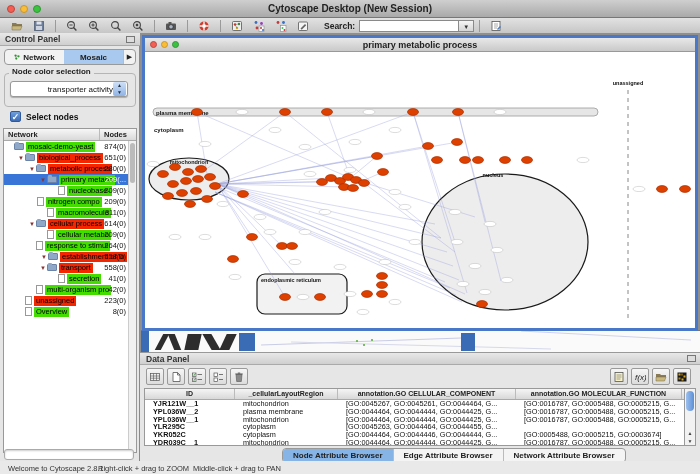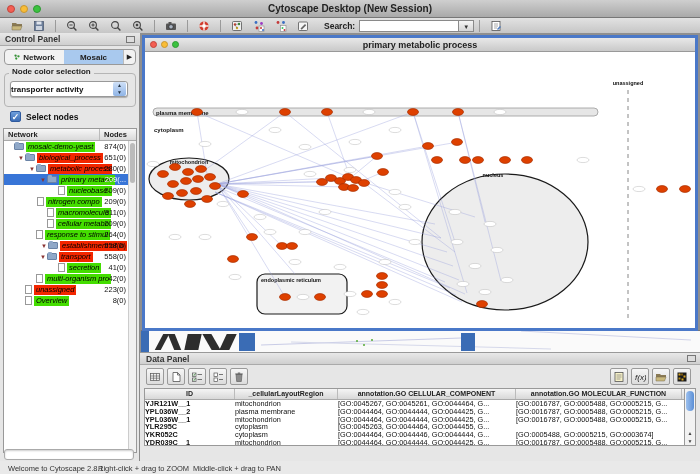--- a/index.html
+++ b/index.html
@@ -28,38 +28,38 @@
   #cpanel-title { left:0; top:0; width:140px; height:13px; background:linear-gradient(#e8e8e8,#cfcfcf); border-bottom:1px solid #aaa; font-size:8.5px; font-weight:bold; color:#333; padding:1px 0 0 5px; }
   .float-icon { width:9px; height:7px; border:1px solid #777; background:#ddd; top:3px; right:4px; }
   #cp-tabs { left:4px; top:16px; width:132px; height:16px; border:1px solid #999; border-radius:4px; background:#f2f2f2; display:flex; overflow:hidden; }
   .cp-tab { flex:1; font-size:8px; font-weight:bold; color:#222; display:flex; align-items:center; justify-content:center; gap:3px; }
   .cp-tab.sel { background:#a9c9ee; }
   #tab-arrow { width:12px; font-size:7px; color:#222; display:flex; align-items:center; justify-content:center; border-left:1px solid #bbb; }
   .net-dot { width:6px; height:6px; }
   #groupbox { left:4px; top:40px; width:132px; height:34px; border:1px solid #b5b5b5; border-radius:4px; }
   #groupbox-legend { left:9px; top:34px; background:#e6e6e6; padding:0 3px; font-size:8px; font-weight:bold; color:#222; }
   #color-dd { left:10px; top:48px; width:118px; height:16px; background:#fff; border:1px solid #999; border-radius:3px; box-shadow:0 1px 1px rgba(0,0,0,.25); display:flex; align-items:center; }
-  #color-dd-text { flex:1; text-align:left; font-size:8px; font-weight:bold; color:#111; }
+  #color-dd-text { flex:1; text-align:right; font-size:8px; font-weight:normal; color:#111; }
   #color-dd-btn { width:13px; height:14px; margin-right:1px; border-radius:2px; background:linear-gradient(#cfe0f7,#8fb4e6); font-size:5px; line-height:7px; text-align:center; color:#234; }
   #select-row { left:10px; top:78px; display:flex; align-items:center; gap:5px; }
   #select-cb { width:11px; height:11px; border-radius:2px; background:linear-gradient(#6f9fdc,#3c6cb4); border:1px solid #2f5a9e; color:#fff; font-size:9px; line-height:10px; text-align:center; font-weight:bold; }
   #select-label { font-size:8.5px; font-weight:bold; color:#111; }
 
   #tree-box { left:3px; top:95px; width:134px; height:325px; border:1px solid #999; background:#fff; overflow:hidden; }
   #tree-header { display:flex; height:12px; background:linear-gradient(#f7f7f7,#d9d9d9); border-bottom:1px solid #aaa; }
   #tree-header div { font-size:7.5px; font-weight:bold; color:#222; padding:1px 0 0 4px; }
   #th-net { width:96px; border-right:1px solid #bbb; }
   #th-nodes { flex:1; }
   .trow { display:flex; align-items:center; height:11px; position:relative; padding-left:2px; }
   .trow.sel { background:#3875d7; }
   .tarrow { font-size:6px; color:#833; width:8px; text-align:center; flex:0 0 auto; }
   .ticon-folder { width:10px; height:7px; background:#8fa8c8; border:1px solid #6a83a6; border-radius:1px; flex:0 0 auto; margin-right:2px; position:relative; }
   .ticon-folder:before { content:""; position:absolute; left:0; top:-2px; width:4px; height:2px; background:#8fa8c8; border-radius:1px 1px 0 0; }
   .ticon-file { width:7px; height:9px; background:#fff; border:1px solid #999; flex:0 0 auto; margin-right:2px; }
-  .tlabel { font-size:7.5px; color:#000; padding:0 2px; white-space:nowrap; line-height:10px;font-style:italic; }
+  .tlabel { font-size:7.5px; color:#000; padding:0 2px; white-space:nowrap; line-height:10px; }
   .tlabel.green { background:#44dd00; }
   .tlabel.red { background:#f32600; }
   .tcount { position:absolute; right:10px; font-size:7.5px; color:#111; background:transparent; }
   .trow.sel .tcount { color:#fff; }
   #tree-scroll { position:absolute; right:0; top:12px; width:8px; height:313px; background:#f1f1f1; border-left:1px solid #ccc; }
   #tree-thumb { position:absolute; left:1px; top:2px; width:5px; height:40px; border-radius:3px; background:#bbb; }
 
   
   #desktop { left:140px; top:33px; width:560px; height:319px; background:#8f8f8f; overflow:hidden; }
   #bg-strip { left:1px; top:297px; width:559px; height:22px; background:#fafafa; border-top:1px solid #777; }
@@ -75,21 +75,21 @@
   
   #dpanel { left:140px; top:352px; width:560px; height:109px; background:#e6e6e6; }
   #dpanel-title { left:0; top:0; width:560px; height:13px; background:linear-gradient(#e8e8e8,#cfcfcf); border-top:1px solid #999; border-bottom:1px solid #aaa; font-size:8.5px; font-weight:bold; color:#333; padding:1px 0 0 6px; }
   #dp-toolbar { left:0; top:14px; width:560px; height:21px; display:flex; align-items:center; padding:0 6px; }
   .dbtn { width:18px; height:17px; border:1px solid #9a9a9a; border-radius:2px; background:linear-gradient(#f6f6f6,#dcdcdc); margin-right:3px; display:flex; align-items:center; justify-content:center; }
   #dp-spacer { flex:1; }
   #dp-table { left:4px; top:36px; width:541px; height:58px; border:1px solid #999; background:#fff; overflow:hidden; }
   #dt-head { display:flex; height:11px; background:linear-gradient(#f5f5f5,#d8d8d8); border-bottom:1px solid #aaa; }
   #dt-head div { font-size:7px; font-weight:bold; color:#222; text-align:center; border-right:1px solid #bbb; overflow:hidden; white-space:nowrap; padding-top:1px; }
   .drow { display:flex; height:7.7px; align-items:center; }
-  .drow div { font-size:7.3px; color:#111; white-space:nowrap; overflow:hidden; padding-left:0; }
+  .drow div { font-size:7.3px; color:#111; white-space:nowrap; overflow:hidden; padding-left:8px; }
   .drow div:first-child { font-weight:bold; }
   .c0 { width:90px; } .c1 { width:103px; } .c2 { width:178px; } .c3 { width:166px; }
   #dp-vscroll { left:545px; top:36px; width:11px; height:58px; border:1px solid #999; border-left:none; background:#f2f2f2; }
   #dp-thumb { left:1px; top:2px; width:8px; height:20px; border-radius:4px; background:linear-gradient(90deg,#9cc0ee,#5b8fd6); }
   .dp-arrow { left:1px; width:8px; height:8px; font-size:5px; text-align:center; color:#444; line-height:8px; }
   #dp-tabs { left:142px; top:96px; display:flex; border:1px solid #999; border-radius:4px; overflow:hidden; background:#f4f4f4; }
   .dp-tab { font-size:8px; font-weight:bold; color:#222; padding:2px 10px; border-right:1px solid #bbb; white-space:nowrap; }
   .dp-tab:last-child { border-right:none; }
   .dp-tab.sel { background:#86b4e6; }
 
@@ -297,20 +297,26 @@
     <span class="tarrow"></span>
     <span class="ticon-file"></span>
     <span class="tlabel green">nitrogen compo</span>
     <span class="tcount">209(0)</span>
   </div>
   <div class="trow" style="padding-left:35px">
     <span class="tarrow"></span>
     <span class="ticon-file"></span>
     <span class="tlabel green">macromolecule</span>
     <span class="tcount">311(0)</span>
+  </div>
+  <div class="trow" style="padding-left:24px">
+    <span class="tarrow">▼</span>
+    <span class="ticon-folder"></span>
+    <span class="tlabel red">cellular process</span>
+    <span class="tcount">614(0)</span>
   </div>
   <div class="trow" style="padding-left:35px">
     <span class="tarrow"></span>
     <span class="ticon-file"></span>
     <span class="tlabel green">cellular metabo</span>
     <span class="tcount">209(0)</span>
   </div>
   <div class="trow" style="padding-left:24px">
     <span class="tarrow"></span>
     <span class="ticon-file"></span>
@@ -647,20 +653,25 @@
     <div class="c2">[GO:0044464, GO:0044444, GO:0044425, G...</div>
     <div class="c3">[GO:0016787, GO:0005488, GO:0005215, G...</div>
   </div>
         </div>
     </div>
     <div class="abs" id="dp-vscroll">
       <div class="abs" id="dp-thumb"></div>
       <div class="abs dp-arrow" style="top:40px;">▲</div>
       <div class="abs dp-arrow" style="top:48px;">▼</div>
     </div>
+    <div class="abs" id="dp-tabs">
+        <div class="dp-tab sel">Node Attribute Browser</div>
+        <div class="dp-tab">Edge Attribute Browser</div>
+        <div class="dp-tab">Network Attribute Browser</div>
+      </div>
   </div>
 
   <div class="abs" id="footer-box"></div>
   <div class="abs" id="statusbar">
     <span class="abs status-text" id="st-welcome">Welcome to Cytoscape 2.8.1</span>
     <span class="abs status-text" id="st-zoom">Right-click + drag to ZOOM</span>
     <span class="abs status-text" id="st-pan">Middle-click + drag to PAN</span>
   </div>
 </div>
 

